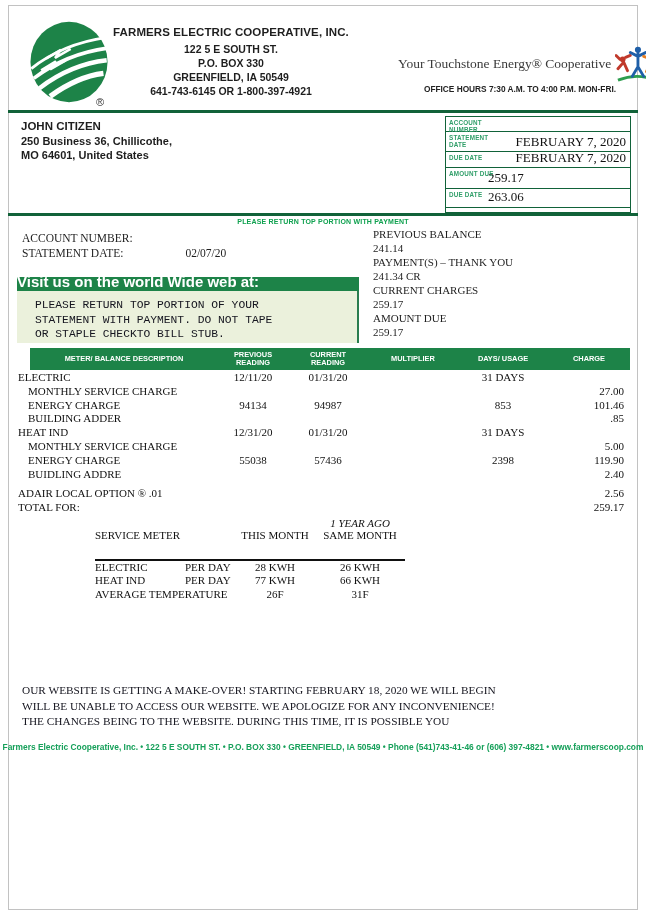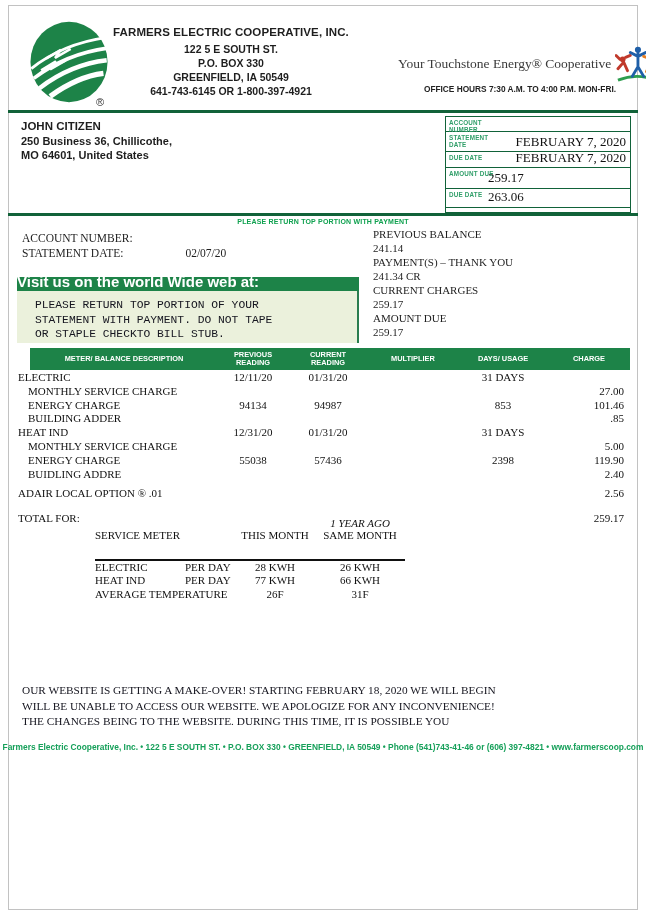--- a/index.html
+++ b/index.html
@@ -58,21 +58,21 @@
   
   .mt-header{position:absolute;left:30px;top:348px;width:600px;height:22px;background:var(--brand-green);color:#fff;display:grid;grid-template-columns:188px 70px 80px 90px 90px 82px;align-items:center;font-size:7.4px;font-weight:bold;text-align:center;line-height:8px;}
   .mt-header .h{padding:0 6px;}
   .mt-body{position:absolute;left:18px;top:371px;width:612px;font-family:"Liberation Serif",serif;font-size:11px;color:#111;}
   .mrow{display:grid;grid-template-columns:200px 70px 80px 90px 90px 82px;line-height:13.8px;}
   .mrow .c{text-align:center;}
   .mrow .c-desc{text-align:left;}
   .mrow.indent .c-desc{padding-left:10px;}
   .mrow .c-charge{text-align:right;padding-right:6px;}
   .adair-row{margin-top:6px;}
-  .total-row{margin-top:11px;}
+  .total-row{}
 
   
   .usage{position:absolute;left:95px;top:517px;width:310px;font-family:"Liberation Serif",serif;font-size:11px;color:#111;}
   .urow{display:grid;grid-template-columns:90px 50px 80px 90px;line-height:13.5px;}
   .urow .u-c{text-align:center;}
   .u-yearago{display:grid;grid-template-columns:220px 90px;line-height:12px;}
   .u-yearago span{text-align:center;font-style:italic;}
   .u-head{border-bottom:2px solid #111;padding-bottom:16px;}
   .u-head .u-name{grid-column:1 / span 2;}
   .u-span2{grid-column:1 / span 2;}

